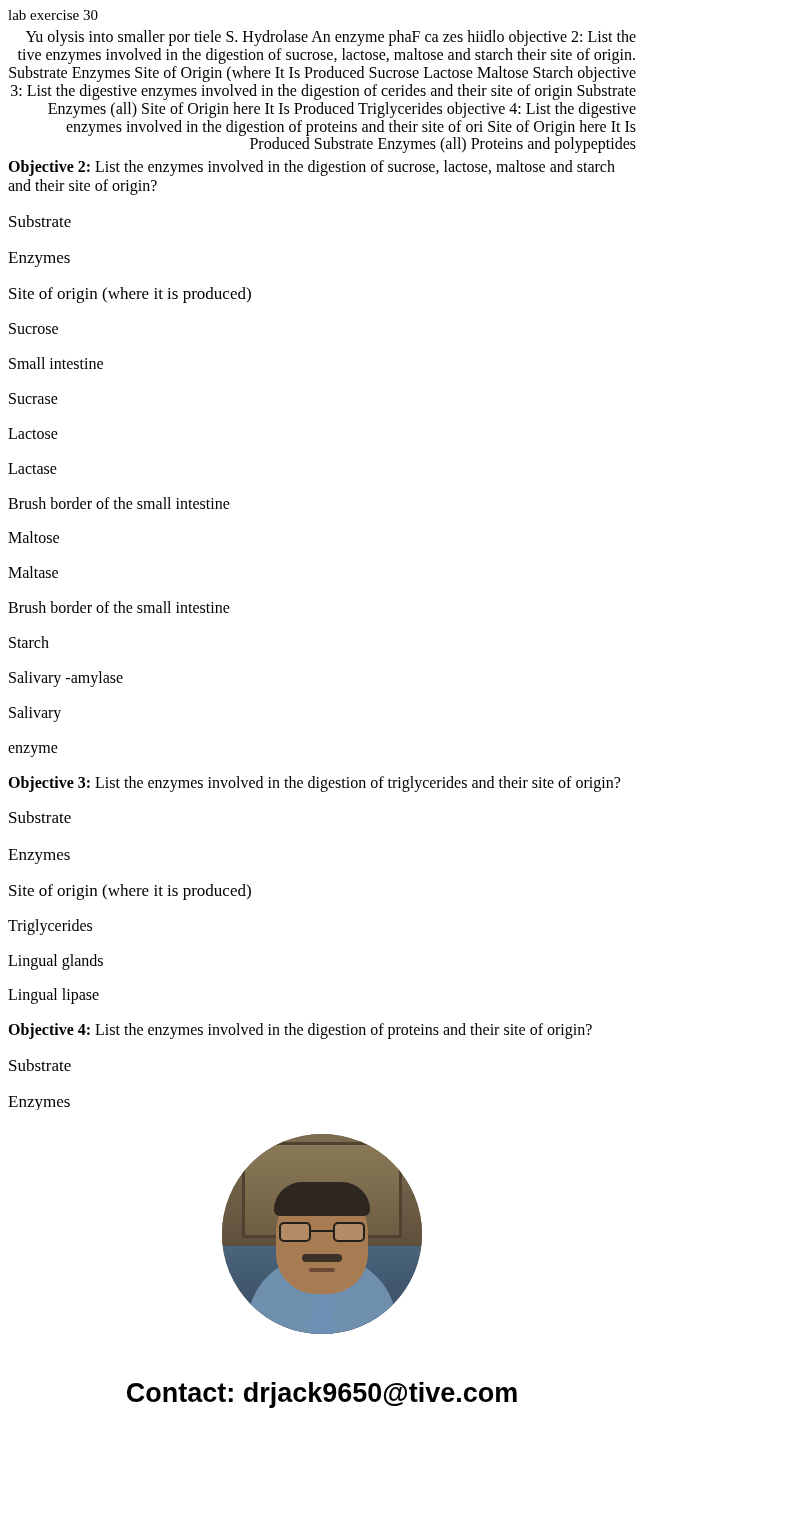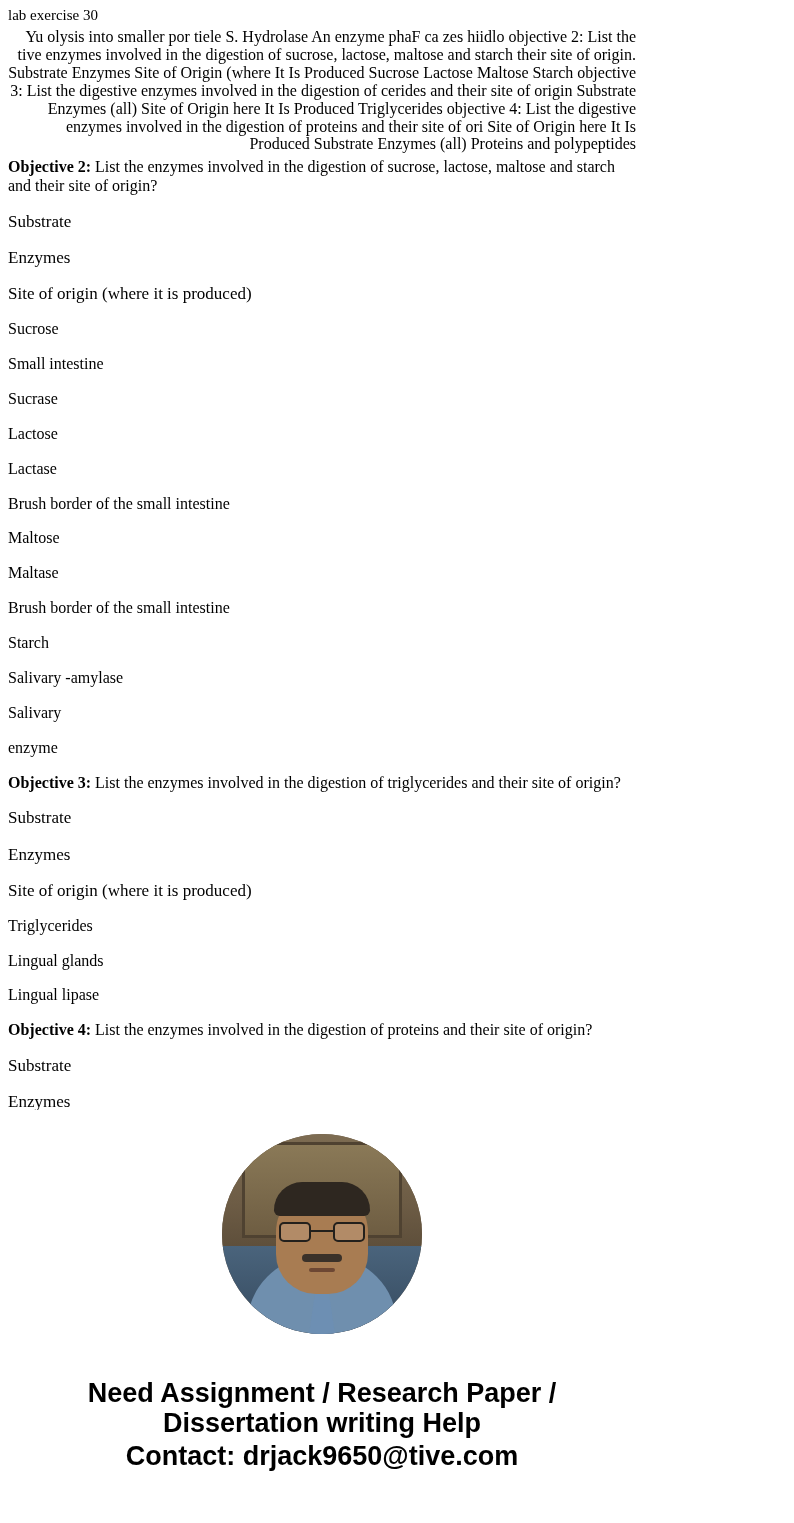--- a/index.html
+++ b/index.html
@@ -286,17 +286,16 @@
         <div class="lens left"></div>
         <div class="bridge"></div>
         <div class="lens right"></div>
       </div>
       <div class="mustache"></div>
       <div class="mouth"></div>
     </div>
   </div>
 
   <div class="promo">
-    <div class="promo-line1">Need Assignment / Research Paper / Dissertation writing Help</div>
     <div class="promo-line2">Contact: drjack9650@tive.com</div>
   </div>
 
 </div>
 
 </body></html>

